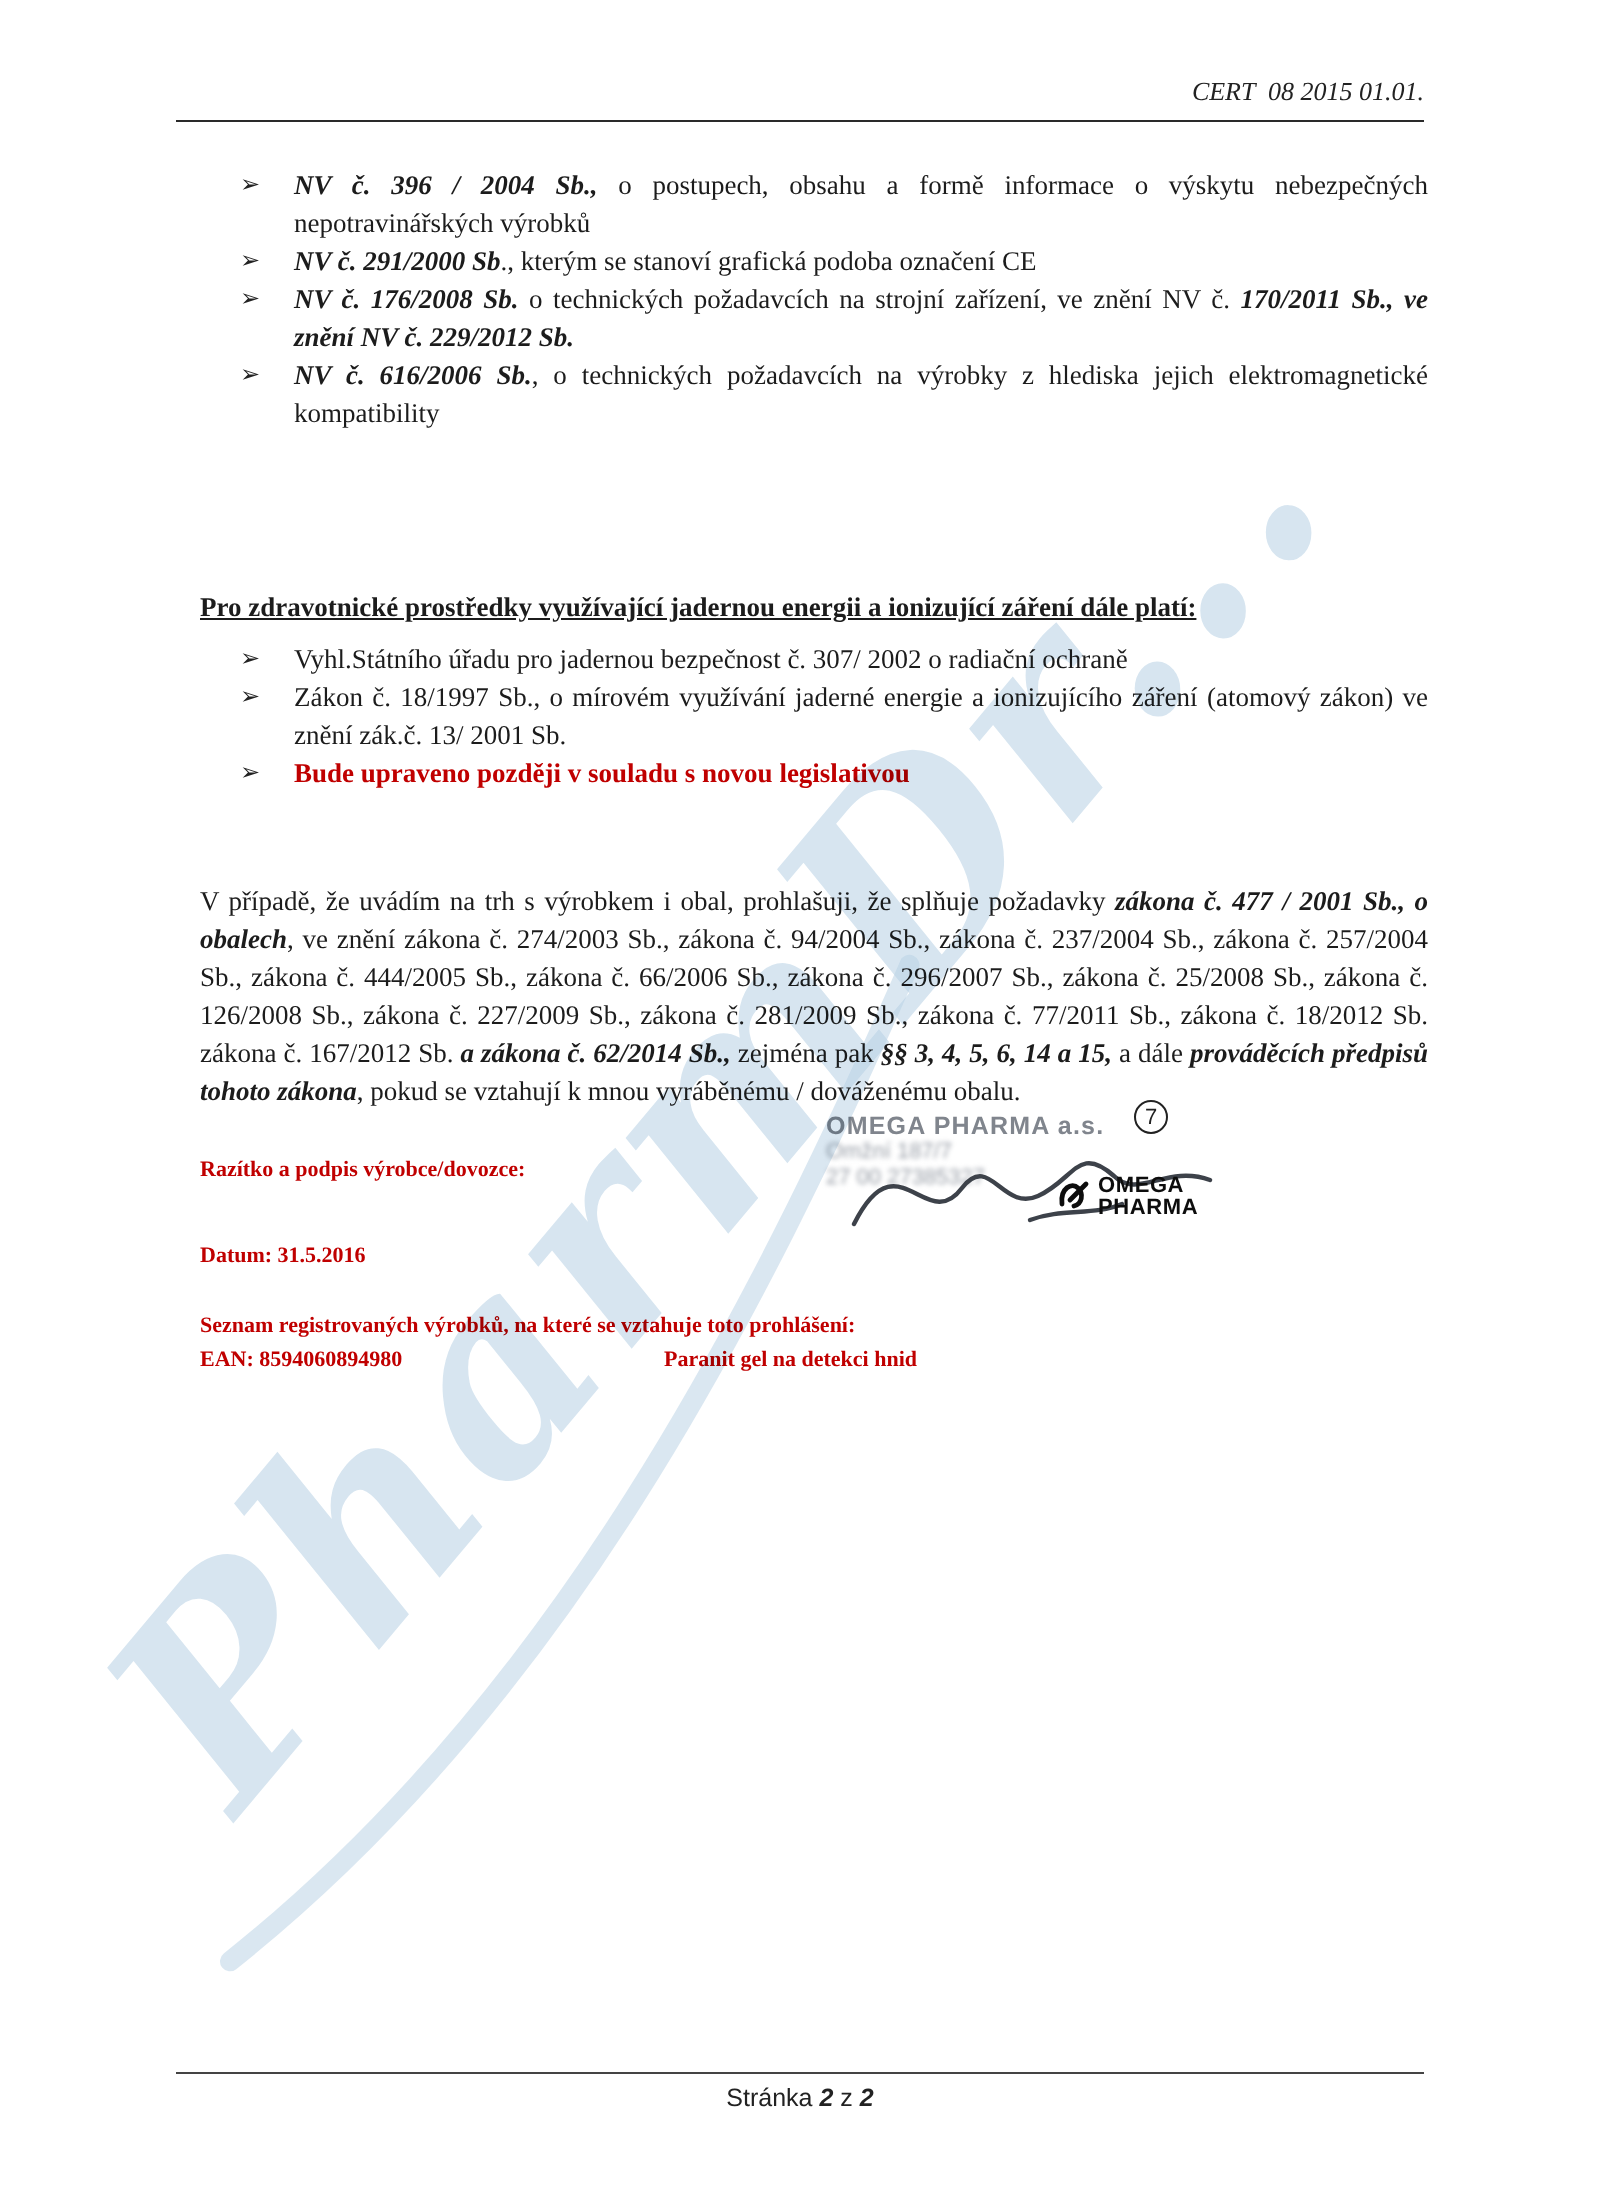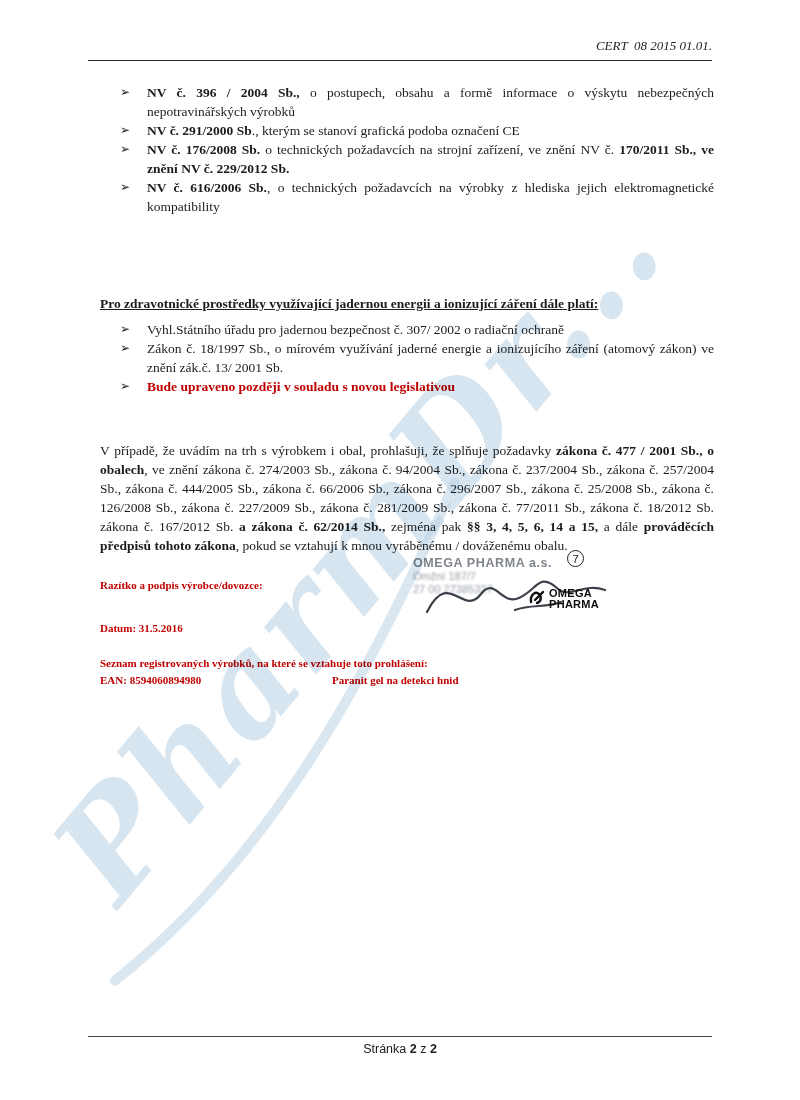--- a/index.html
+++ b/index.html
@@ -21,21 +21,21 @@
   .rule-bottom { top: 1036px; border-top-width: 1px; border-top-color: #444; }
 
   .list { position: absolute; left: 120px; right: 86px; font-size: 13.5px; line-height: 19px; }
   .list1 { top: 83px; }
   .list2 { top: 320px; }
   .li { display: flex; }
   .marker { flex: 0 0 27px; font-family: "DejaVu Sans", sans-serif; font-size: 12px; color: #222; }
   .marker::before { content: "\27A2"; }
   .li-text { flex: 1; text-align: justify; }
 
-  .b { font-weight: 700; }
+  .b { font-weight: 700; font-style: italic; }
   .r { color: #c00000; font-weight: 700; }
 
   .sec-head {
     position: absolute; left: 100px; top: 296px; margin: 0;
     font-size: 13.5px; font-weight: 700; text-decoration: underline; color: #1c1c1c;
   }
 
   .para {
     position: absolute; left: 100px; right: 86px; top: 441px; margin: 0;
     font-size: 13.5px; line-height: 19px; text-align: justify;

